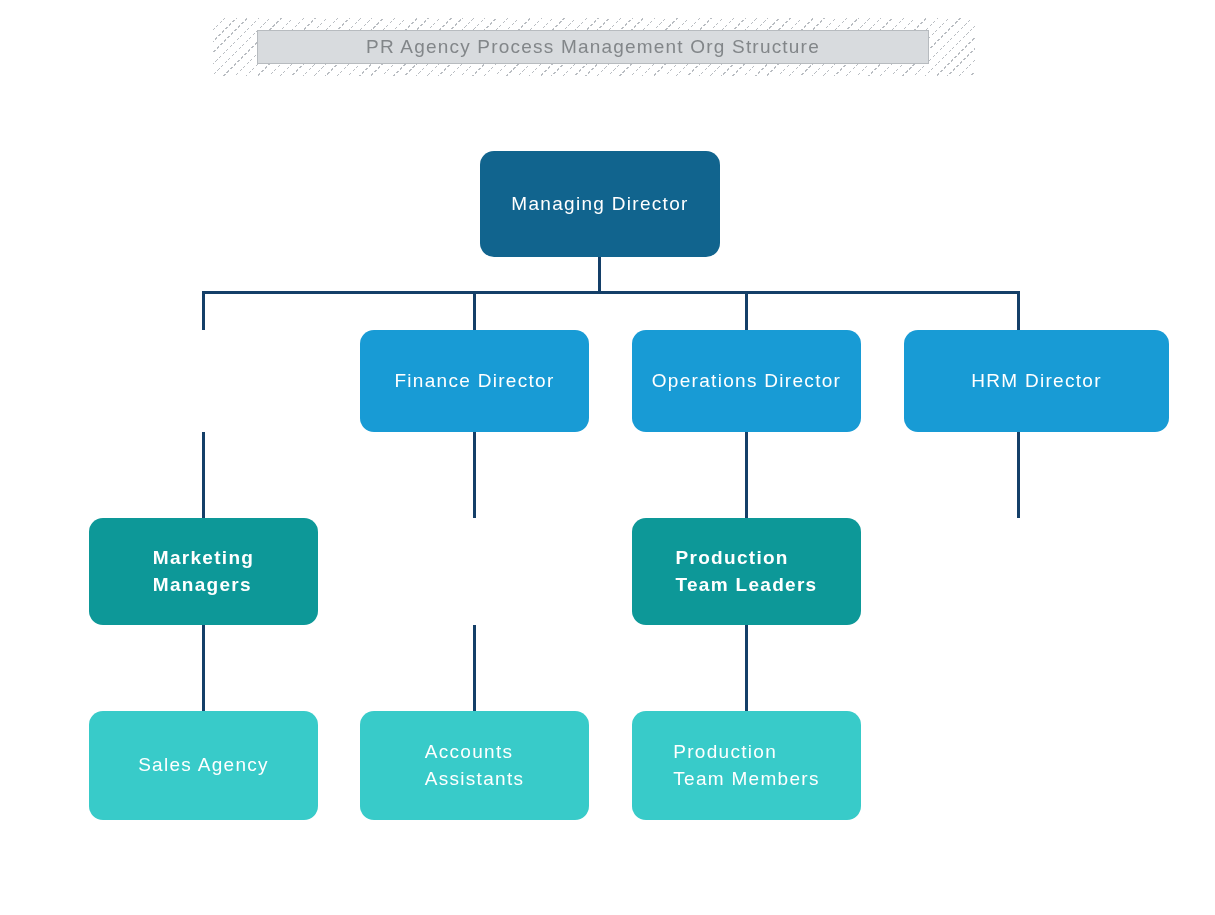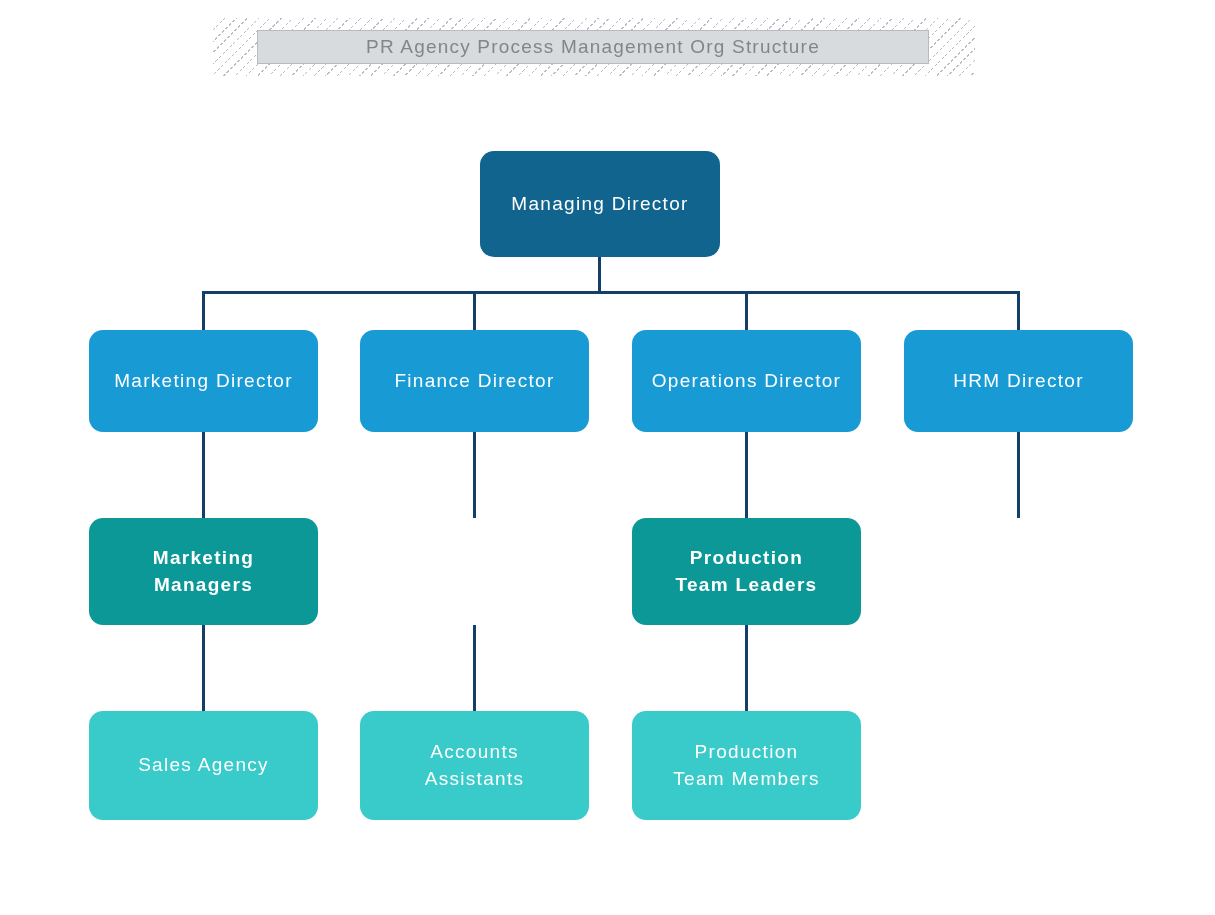--- a/index.html
+++ b/index.html
@@ -46,21 +46,20 @@
     letter-spacing: 1.2px;
     white-space: nowrap;
   }
 
   
   .node {
     position: absolute;
     display: flex;
     align-items: center;
     justify-content: center;
-    text-align: center;
     color: #ffffff;
     border-radius: 14px;
     font-size: 19px;
     font-weight: 400;
     letter-spacing: 1.3px;
     line-height: 1.4;
     white-space: pre-line;
     box-sizing: border-box;
   }
   .root-node     { background: var(--root-fill); }
@@ -68,21 +67,21 @@
   .lvl-manager   { background: var(--manager-fill); font-weight: bold; }
   .lvl-team      { background: var(--team-fill); }
 
   .row-2 { top: 330px; height: 102px; }
   .row-3 { top: 518px; height: 107px; }
   .row-4 { top: 711px; height: 109px; }
 
   .col-0 { left:  89px; width: 229px; }
   .col-1 { left: 360px; width: 229px; }
   .col-2 { left: 632px; width: 229px; }
-  .col-3 { left: 904px; width: 229px; }
+  .col-3 { left: 904px; width: 265px; }
 
   
   .line {
     position: absolute;
     background: var(--connector);
   }
 </style>
 </head>
 <body>
 
@@ -108,23 +107,20 @@
   <div class="line" style="left:1017px; top:432px; width:3px; height:86px"></div>
 
   <div class="line" style="left:202px;  top:625px; width:3px; height:86px"></div>
   <div class="line" style="left:473px;  top:625px; width:3px; height:86px"></div>
   <div class="line" style="left:745px;  top:625px; width:3px; height:86px"></div>
 
   <div class="node root-node" style="left:480px; top:151px; width:240px; height:106px">
     <span>Managing Director</span>
   </div>
 
-  <div class="node lvl-director row-2 col-0">
-    <span>Marketing Director</span>
-  </div>
   <div class="node lvl-director row-2 col-1">
     <span>Finance Director</span>
   </div>
   <div class="node lvl-director row-2 col-2">
     <span>Operations Director</span>
   </div>
   <div class="node lvl-director row-2 col-3">
     <span>HRM Director</span>
   </div>
 

